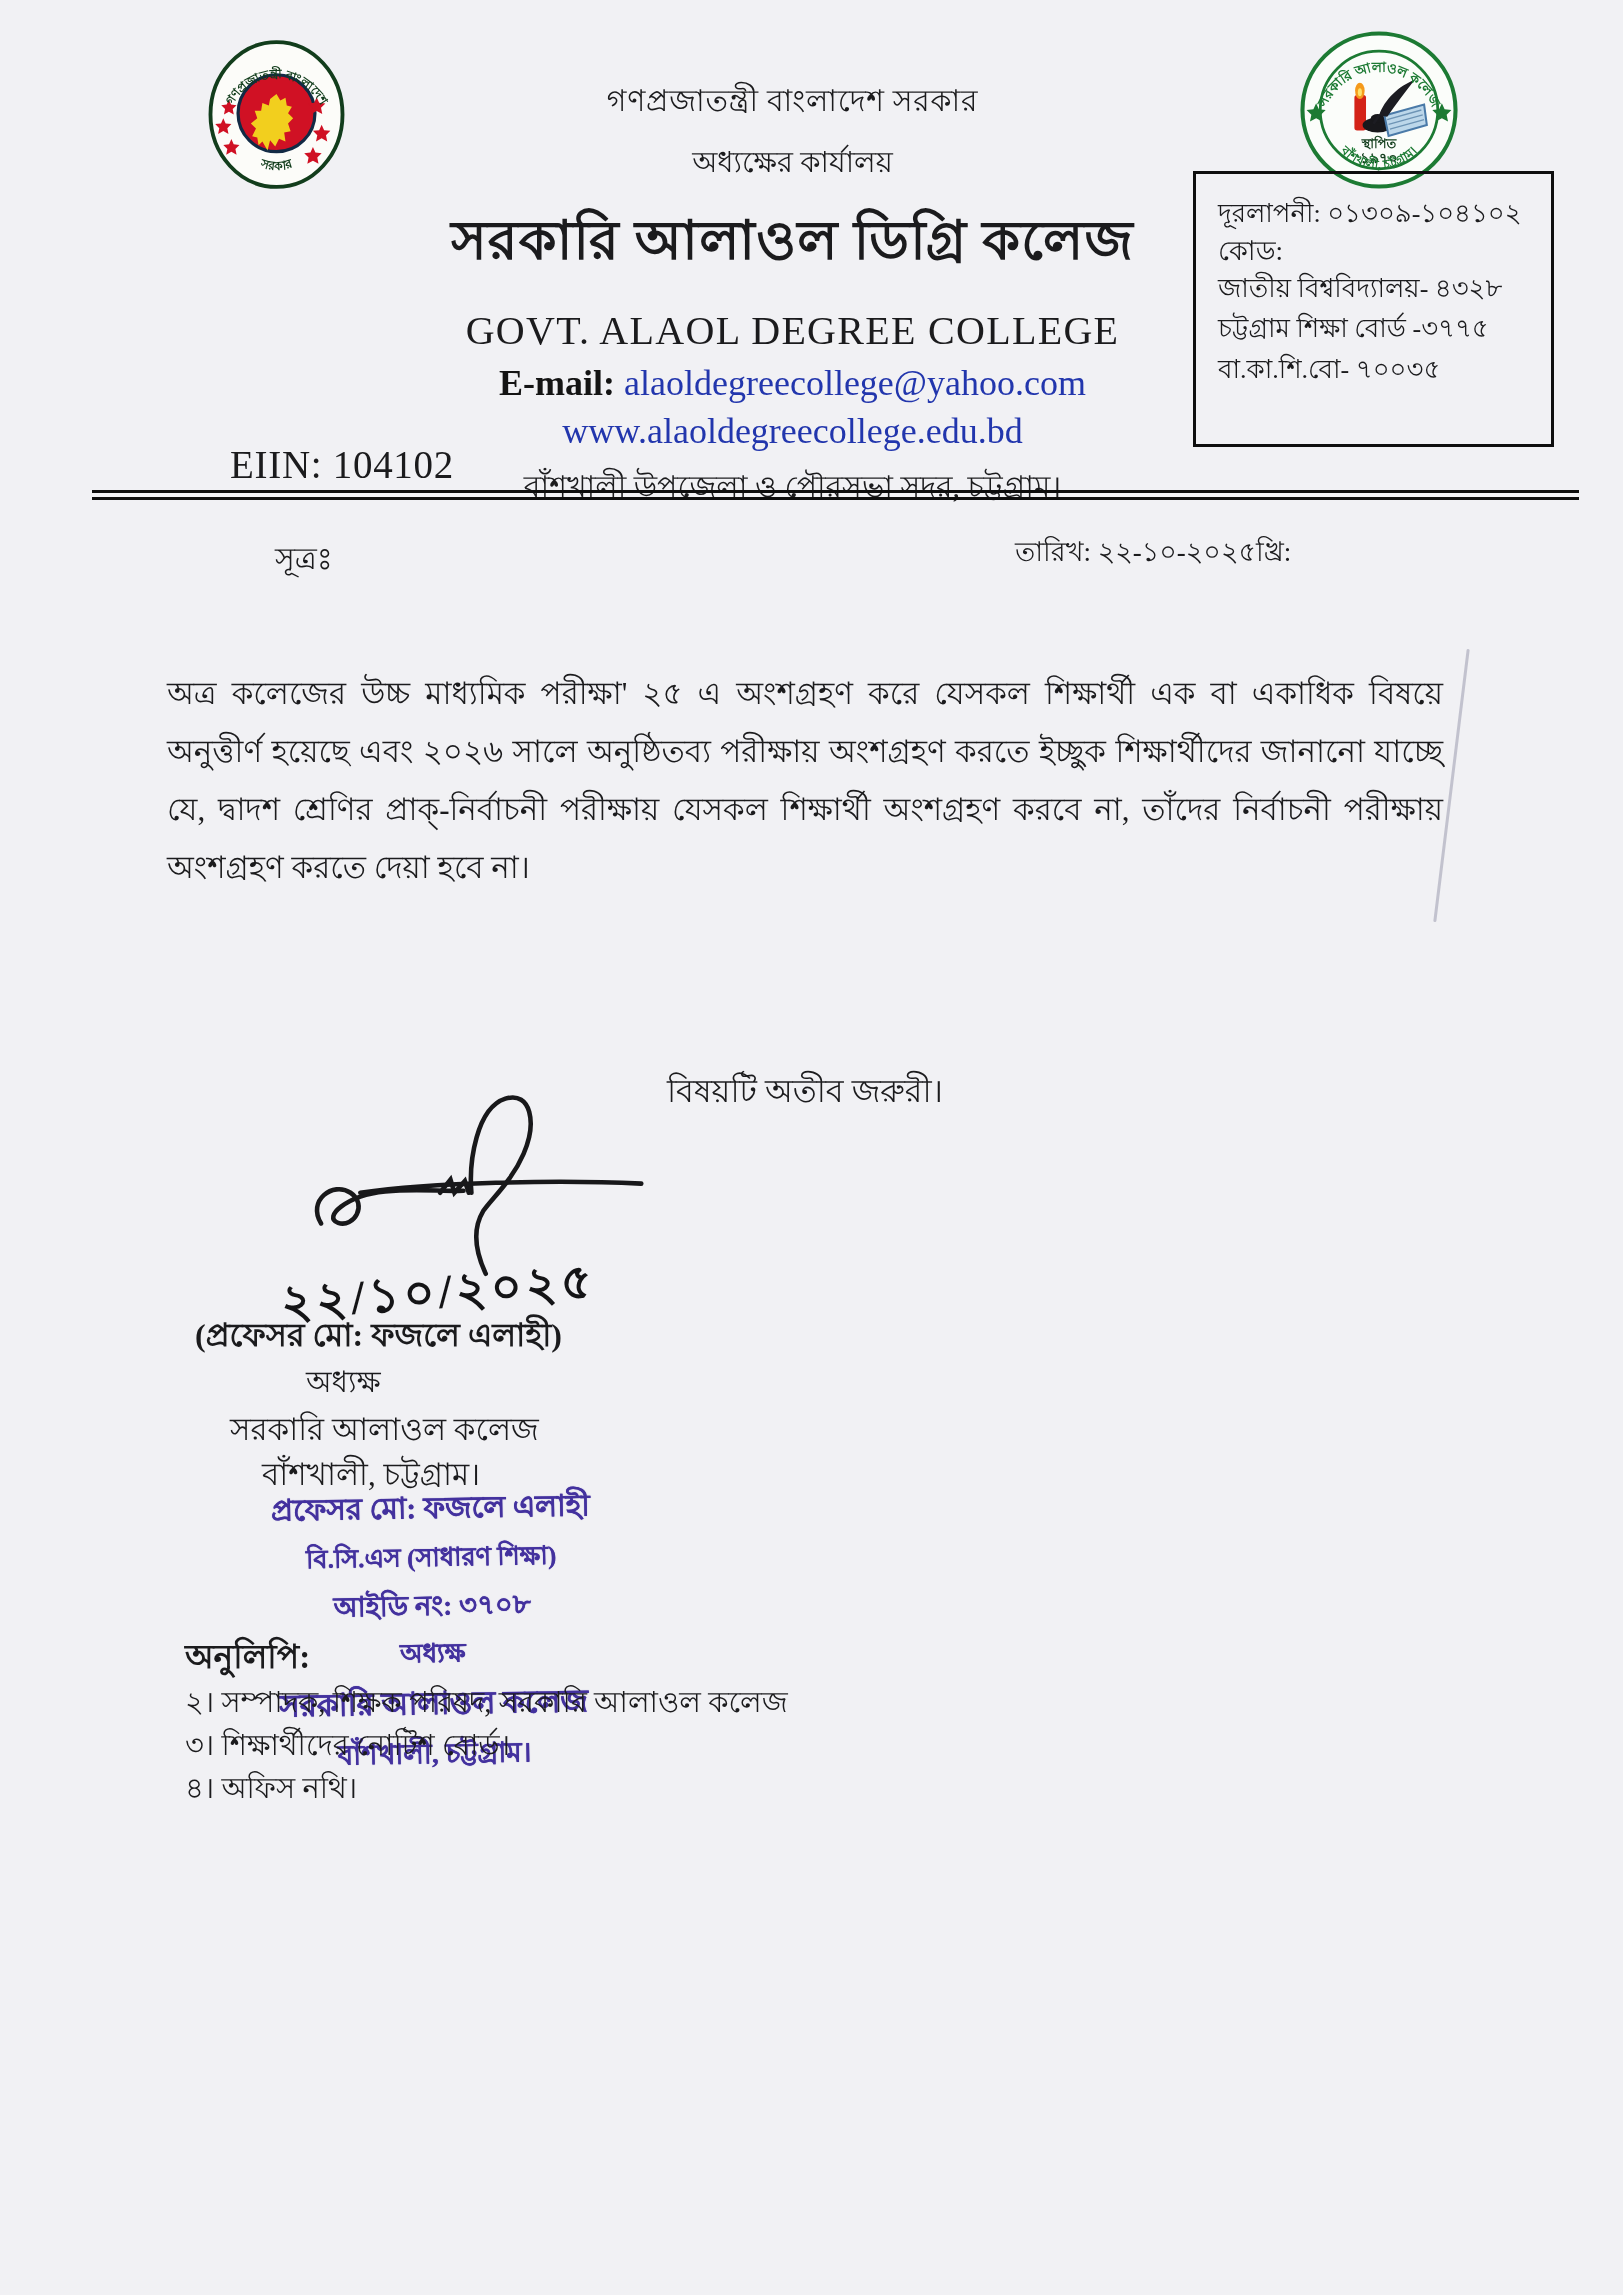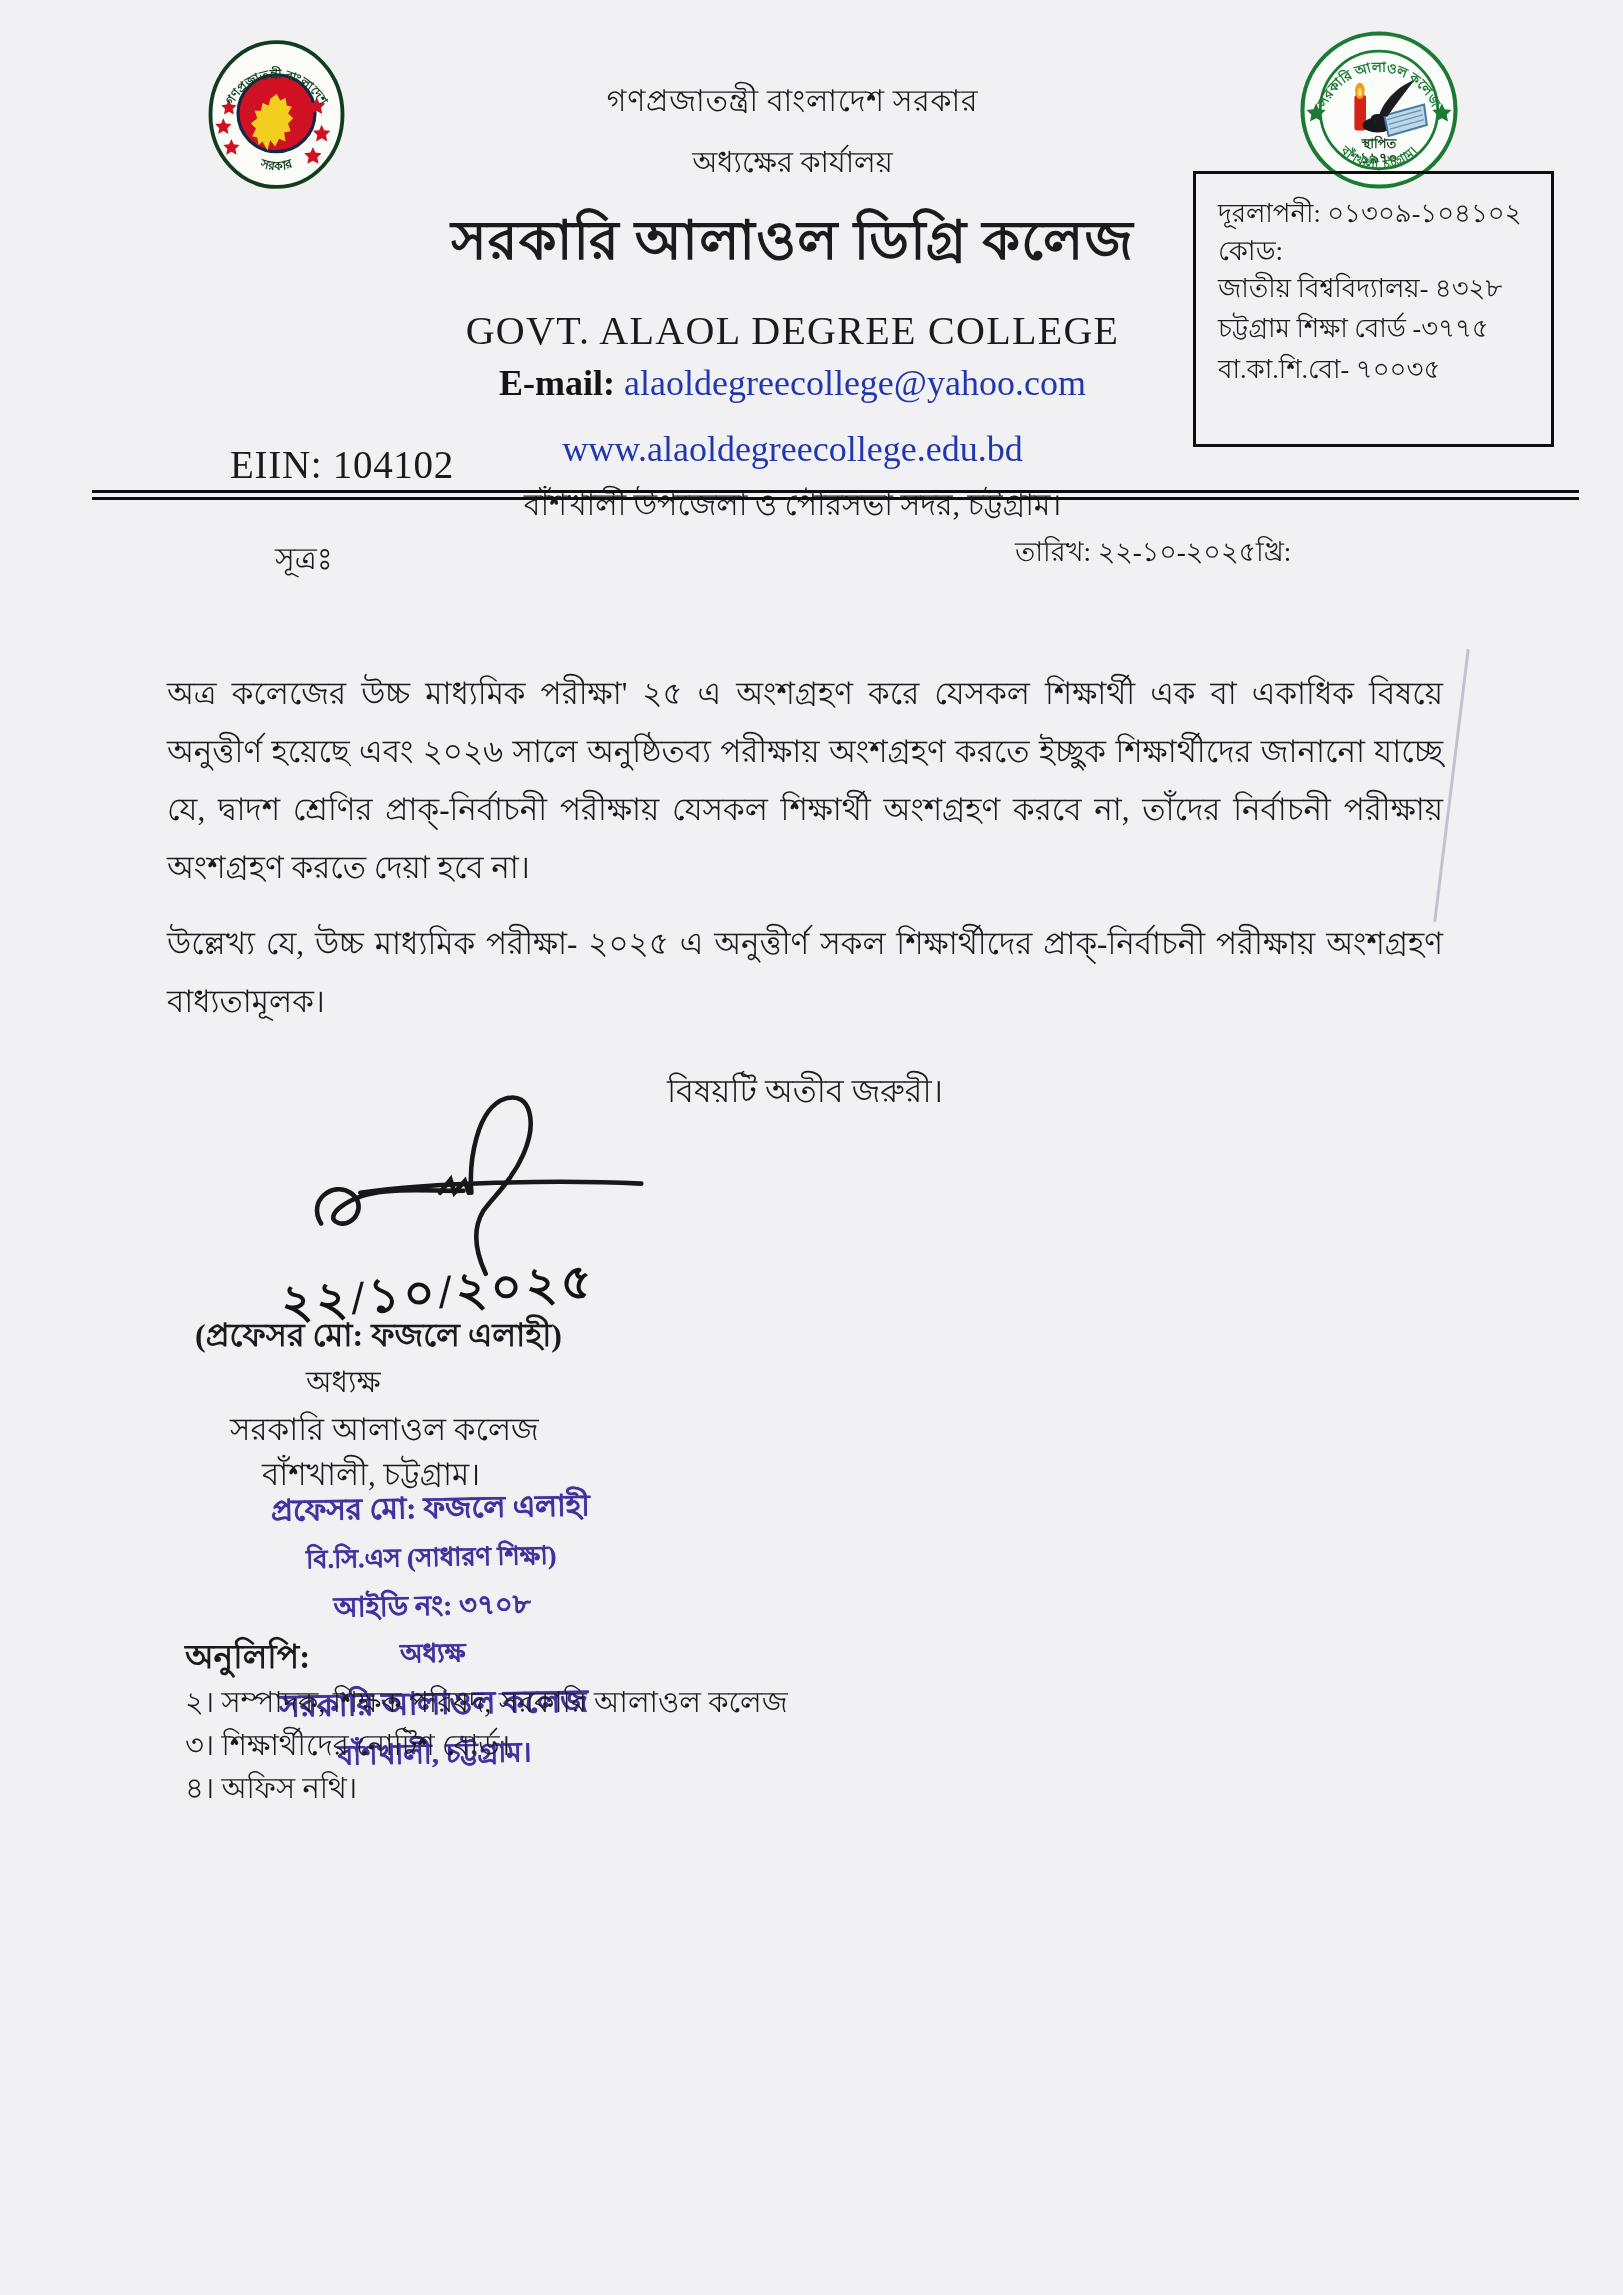--- a/index.html
+++ b/index.html
@@ -19,21 +19,21 @@
   .seal-right  { position:absolute; left:1297px; top:27.5px; width:164px; height:164px; }
 
   .header-center { position:absolute; left:393px; top:77px; width:799px; text-align:center; }
   .h-govt   { font-size:30px; letter-spacing:0.7px; }
   .h-office { font-size:29px; margin-top:10.5px; }
   .h-college-bn { font-size:54px; font-weight:bold; margin-top:11.8px; letter-spacing:1.3px; }
   .h-college-en { font-size:40px; font-weight:normal; margin-top:18px; letter-spacing:1.3px; }
   .h-email { font-size:36px; margin-top:7.9px; }
   .h-email .lbl { color:#141414; font-weight:bold; }
   .link { color:#2236ad; text-decoration-thickness:2.6px; text-underline-offset:6.5px; }
-  .h-web { font-size:36px; margin-top:24px; }
+  .h-web { font-size:36px; margin-top:6px; }
   .h-addr { font-size:30px; margin-top:10.5px; }
 
   .contact-box {
     position:absolute; left:1193px; top:171px; width:361px; height:276px;
     border:3.9px solid #0e0e0e; padding:19.6px 22px;
     text-align:left; font-size:26px; line-height:1.55;
   }
   .contact-box .code-lbl { font-size:27px; font-weight:normal; line-height:1.3; }
 
   .eiin { position:absolute; left:230px; top:442px; font-size:39px; letter-spacing:0.7px; }
@@ -176,21 +176,20 @@
   </div>
 
   <div class="eiin">EIIN: 104102</div>
   <div class="rule-double"></div>
 
   <div class="ref">সূত্রঃ</div>
   <div class="date">তারিখ: ২২-১০-২০২৫খ্রি:</div>
 
 
   <p class="para para1">অত্র কলেজের উচ্চ মাধ্যমিক পরীক্ষা' ২৫ এ অংশগ্রহণ করে যেসকল শিক্ষার্থী এক বা একাধিক বিষয়ে অনুত্তীর্ণ হয়েছে এবং ২০২৬ সালে অনুষ্ঠিতব্য পরীক্ষায় অংশগ্রহণ করতে ইচ্ছুক শিক্ষার্থীদের জানানো যাচ্ছে যে, দ্বাদশ শ্রেণির প্রাক্-নির্বাচনী পরীক্ষায় যেসকল শিক্ষার্থী অংশগ্রহণ করবে না, তাঁদের নির্বাচনী পরীক্ষায় অংশগ্রহণ করতে দেয়া হবে না।</p>
-  <p class="para para2">উল্লেখ্য যে, উচ্চ মাধ্যমিক পরীক্ষা- ২০২৫ এ অনুত্তীর্ণ সকল শিক্ষার্থীদের প্রাক্-নির্বাচনী পরীক্ষায় অংশগ্রহণ বাধ্যতামূলক।</p>
   <div class="urgent">বিষয়টি অতীব জরুরী।</div>
 
   <svg class="sig-svg" viewBox="0 0 660 300" fill="none" stroke="#18181a" stroke-width="7" stroke-linecap="round">
     <path d="M 70 215 C 48 180, 88 150, 115 168 C 142 186, 120 222, 96 214 C 72 206, 108 172, 168 166 C 216 161, 252 166, 288 165"></path>
     <path d="M 252 168 l 16 -20 6 20 16 -18 6 18"></path>
     <path d="M 300 168 C 296 120, 308 38, 352 24 C 392 12, 400 62, 380 108 C 362 150, 332 176, 318 196 C 300 226, 308 262, 322 292"></path>
     <path d="M 130 168 C 240 152, 430 148, 560 154"></path>
   </svg>
   <div class="sig-date">২২/১০/২০২৫</div>
 

